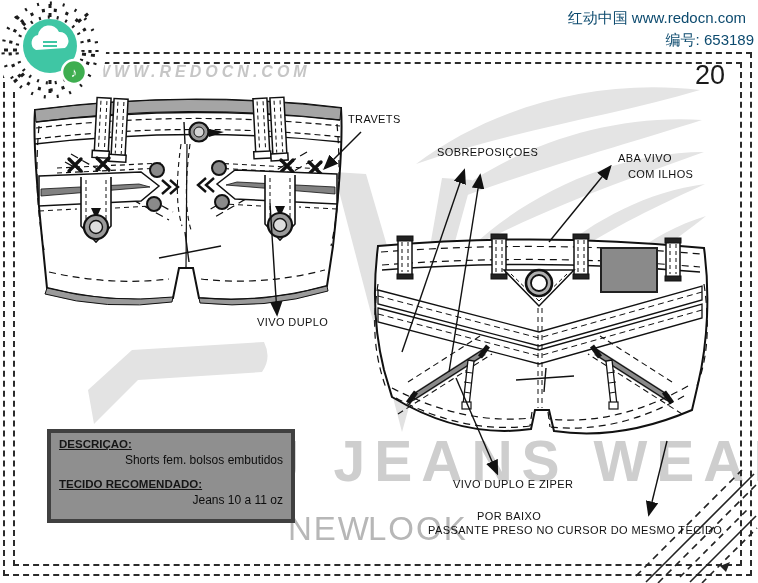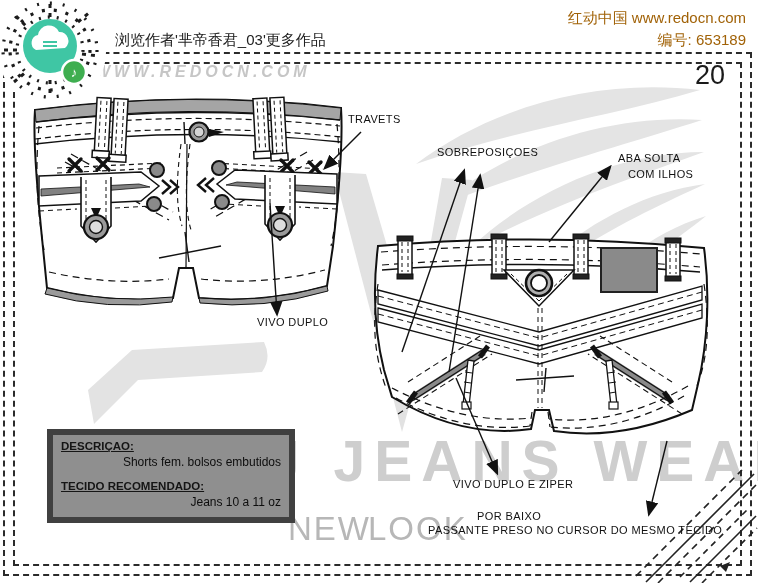--- a/index.html
+++ b/index.html
@@ -4,34 +4,34 @@
 <style>
   * { margin:0; padding:0; box-sizing:border-box; }
   html,body { background:#fff; }
   #stage {
     position:relative; width:758px; height:583px; background:#fff;
     font-family:"Liberation Sans", sans-serif; overflow:hidden; color:#1a1a1a;
   }
   .abs { position:absolute; }
   
   .hdr-cn { font-size:15px; line-height:22px; color:#222; }
-  .hdr-right { text-align:right; font-size:15px; line-height:22px; color:#a16207; }
+  .hdr-right { text-align:right; font-size:15px; line-height:22px; color:#0c4a6e; }
   
   .frame { position:absolute; border:2px dashed #2b2b2b; z-index:1; }
   
   .wm { color:#cacaca; z-index:1; }
   .wm-url { font-style:italic; font-weight:bold; font-size:16px; letter-spacing:4px; color:#c6c6c6; }
   .wm-brand { font-weight:bold; font-size:57px; letter-spacing:9px; color:#cecece; white-space:nowrap; }
   .wm-tag { font-size:33px; color:#b7b7b7; letter-spacing:2px; }
   
   .lbl { position:absolute; z-index:6; font-size:11px; font-weight:normal; color:#111; white-space:nowrap; letter-spacing:0.4px; }
   
   #spec-box {
     position:absolute; left:47px; top:429px; width:248px; height:94px;
-    background:#8f8f8f; border:6px solid #404040; z-index:5; padding:5px 8px;
+    background:#8f8f8f; border:4px solid #404040; z-index:5; padding:5px 8px;
   }
   .spec-label { font-size:11.5px; font-weight:bold; text-decoration:underline; color:#151515; }
   .spec-value { font-size:12px; color:#0d0d0d; line-height:20px;text-align:right; }
   svg { display:block; }
   .z2 { z-index:2; } .z6 { z-index:6; } .z7 { z-index:7; }
 </style>
 </head>
 <body>
 
 <div id="stage">
@@ -69,23 +69,22 @@
       <line x1="16" y1="124" x2="124" y2="16" stroke-width="1.6"></line>
       <line x1="6" y1="118" x2="112" y2="12" stroke-width="1.6" stroke-dasharray="7 5"></line>
       <line x1="28" y1="125" x2="126" y2="27" stroke-width="1.6" stroke-dasharray="7 5"></line>
       <line x1="60" y1="124" x2="126" y2="58" stroke-width="1.6"></line>
       <line x1="50" y1="119" x2="118" y2="51" stroke-width="1.6" stroke-dasharray="6 5"></line>
       <line x1="72" y1="125" x2="127" y2="70" stroke-width="1.6" stroke-dasharray="6 5"></line>
       <path d="M90,108 l10,-4 l-4,10 z" fill="#222" stroke="none"></path>
     </g>
   </svg>
 
-  <div class="abs hdr-cn" style="left:115px; top:29px;">浏览作者'芈帝香君_03'更多作品</div>
   <div class="abs hdr-right" style="right:12px; top:7px;">红动中国 www.redocn.com</div>
-  <div class="abs hdr-right" style="right:12px; top:29px;text-align:right;">编号: 653189</div>
+  <div class="abs hdr-right" style="right:4px; top:29px;text-align:right;">编号: 653189</div>
 
   <div class="abs z7" style="left:-2px; top:-2px; width:108px; height:108px; background:#fff; border-radius:50%;">
     <svg width="108" height="108" viewBox="0 0 108 108">
       <g stroke="#1c1c1c" fill="none">
         <circle cx="52" cy="52" r="33" stroke-width="3.2" stroke-dasharray="2 7"></circle>
         <circle cx="52" cy="52" r="40" stroke-width="3.2" stroke-dasharray="3 9"></circle>
         <circle cx="52" cy="52" r="47" stroke-width="3.2" stroke-dasharray="2 11"></circle>
         <g stroke-width="3" stroke-dasharray="4 5">
           <line x1="52" y1="6" x2="52" y2="22"></line>
             <line x1="52" y1="82" x2="52" y2="100"></line>
@@ -355,21 +354,21 @@
       <line x1="449" y1="372" x2="480" y2="176" marker-end="url(#ah)"></line>
       <line x1="549" y1="242" x2="610" y2="167" marker-end="url(#ah)"></line>
       <line x1="270" y1="203" x2="277" y2="314" marker-end="url(#ah)"></line>
       <line x1="456" y1="378" x2="497" y2="473" marker-end="url(#ah)"></line>
       <line x1="667" y1="441" x2="649" y2="514" marker-end="url(#ah)"></line>
     </g>
   </svg>
 
   <div class="lbl" style="left:348px; top:113px;">TRAVETS</div>
   <div class="lbl" style="left:437px; top:146px;">SOBREPOSIÇOES</div>
-  <div class="lbl" style="left:618px; top:152px;">ABA SOLTA</div>
+  <div class="lbl" style="left:618px; top:152px;">ABA VIVO</div>
   <div class="lbl" style="left:628px; top:168px;">COM ILHOS</div>
   <div class="lbl" style="left:257px; top:316px;">VIVO DUPLO</div>
   <div class="lbl" style="left:453px; top:478px;">VIVO DUPLO E ZIPER</div>
   <div class="lbl" style="left:477px; top:492px;margin-top:18px;">POR BAIXO</div>
   <div class="lbl" style="left:428px; top:524px;">PASSANTE PRESO NO CURSOR DO MESMO TECIDO</div>
 
   <div id="spec-box">
     <div class="spec-label">DESCRIÇAO:</div>
     <div class="spec-value">Shorts fem. bolsos embutidos</div>
     <div class="spec-label" style="margin-top:8px;">TECIDO RECOMENDADO:</div>

